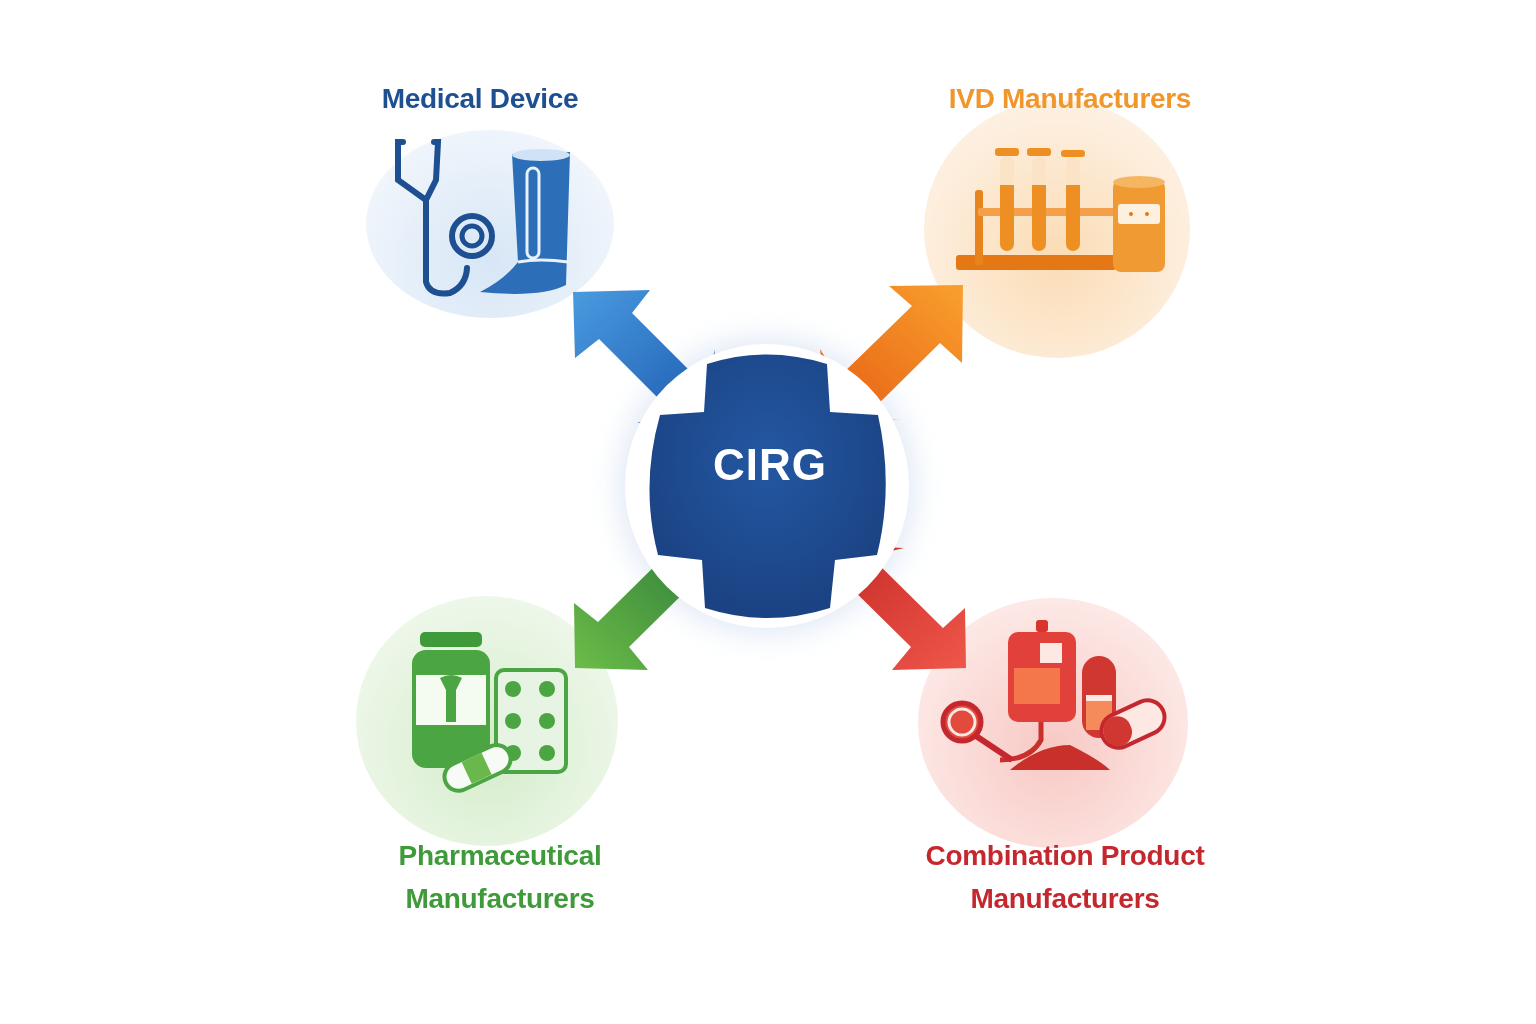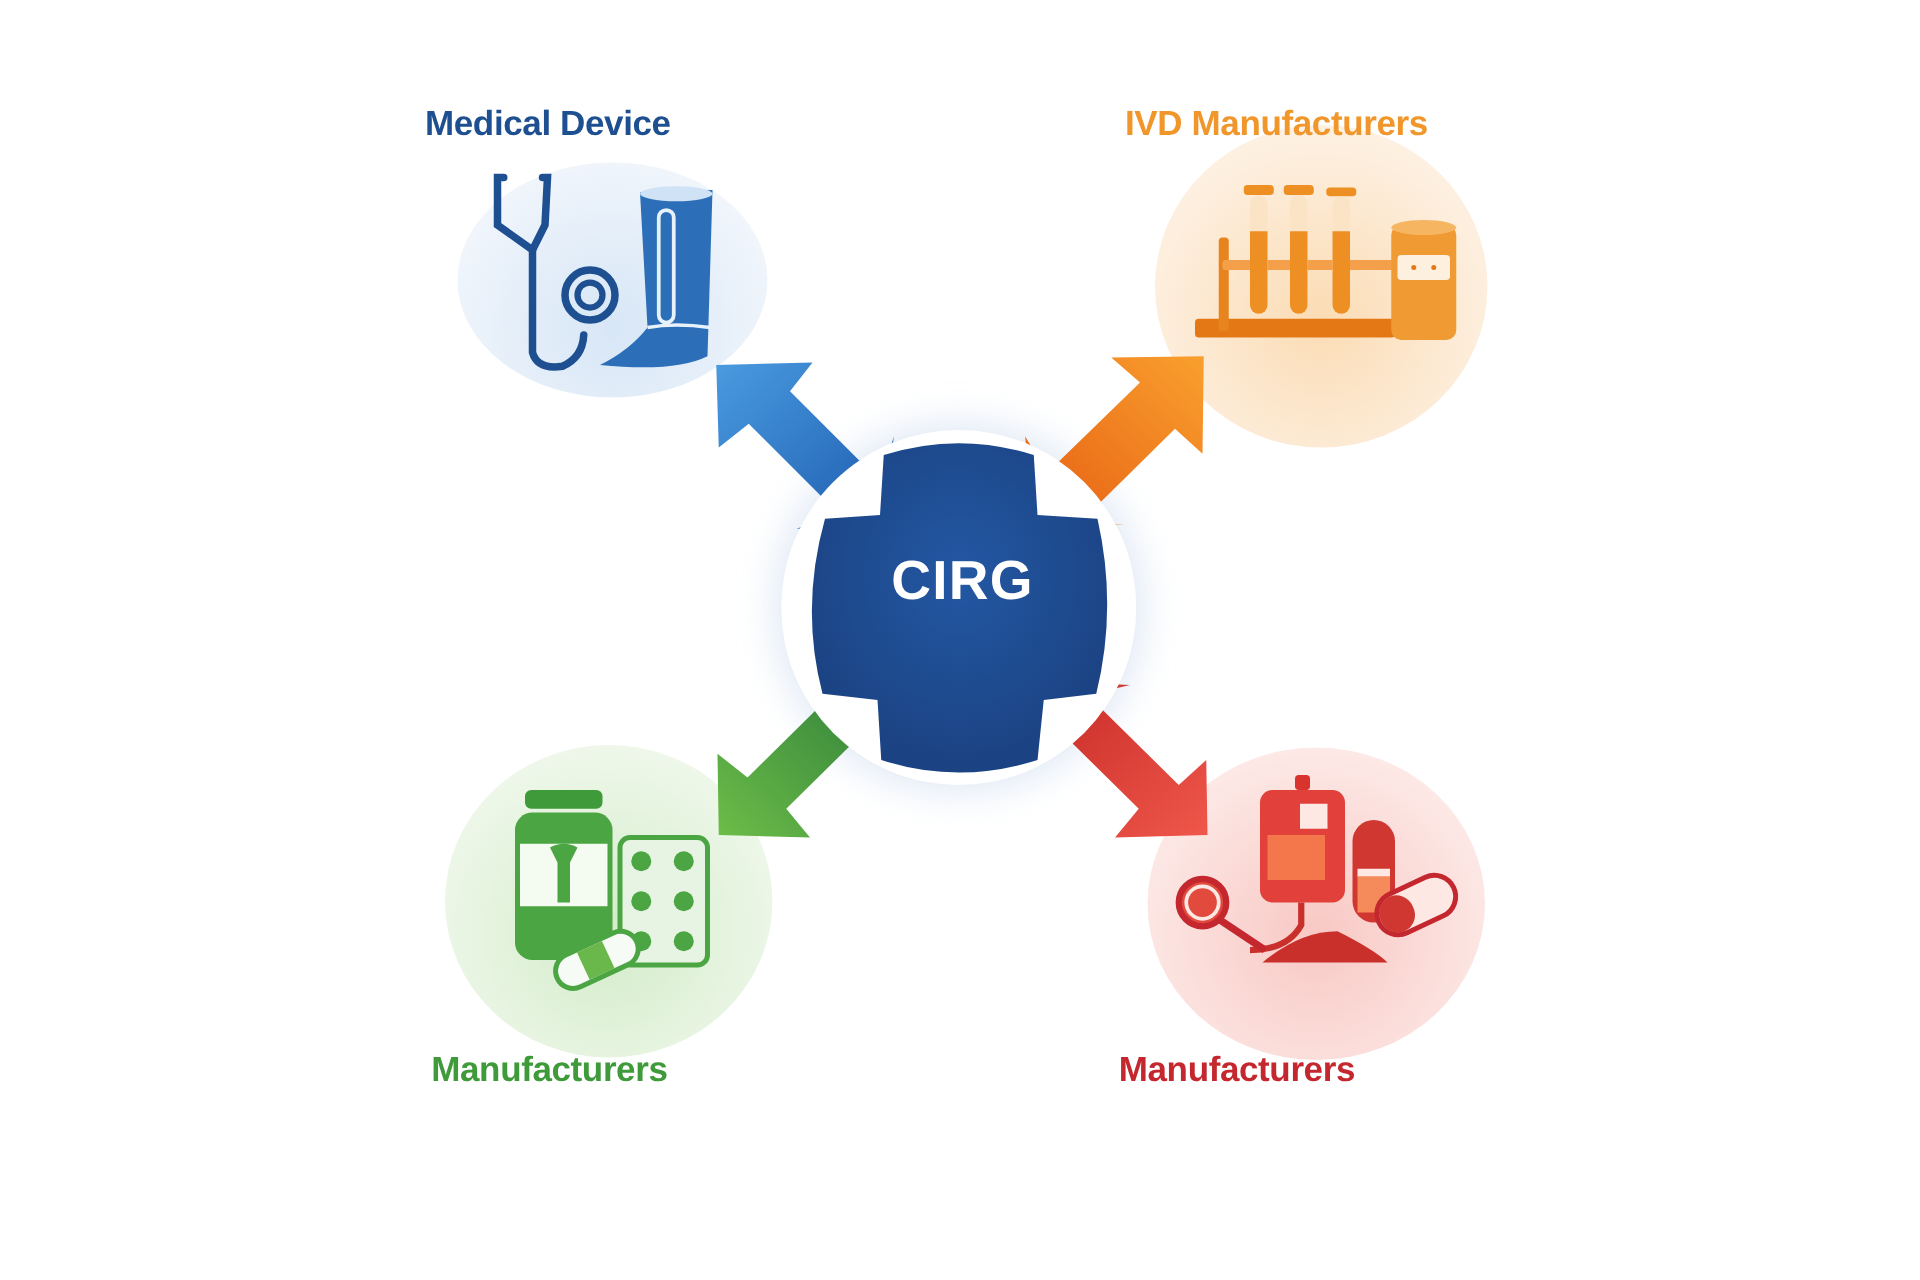--- a/index.html
+++ b/index.html
@@ -1,18 +1,18 @@
 <!DOCTYPE html>
 <html><head>
 <meta charset="utf-8">
 <style>
   html, body { margin:0; padding:0; }
   body { width:1536px; height:1024px; background:#ffffff; position:relative; overflow:hidden;
          font-family:"Liberation Sans", "DejaVu Sans", sans-serif; }
-  .label { position:absolute; font-weight:bold; font-size:28px; text-align:left; line-height:43px; letter-spacing:-0.3px; }
+  .label { position:absolute; font-weight:bold; font-size:28px; text-align:center; line-height:43px; letter-spacing:-0.3px; }
   .circle { position:absolute; border-radius:50%; }
   svg { position:absolute; left:0; top:0; }
   .hub-text { position:absolute; left:630px; top:440px; width:280px; text-align:center; color:#fff;
               font-size:44px; font-weight:bold; letter-spacing:1px; }
 </style>
 </head>
 <body>
 
 <div class="circle" style="left:366px;top:130px;width:248px;height:188px;border-radius:50%;background:radial-gradient(circle at 50% 70%, #d7e6f6, #eef4fb 70%, #ffffff);"></div>
 <div class="circle" style="left:924px;top:100px;width:266px;height:258px;background:radial-gradient(circle at 50% 60%, #fbdcb4, #fdeedd 65%, #fff7ef);"></div>
@@ -147,19 +147,21 @@
   </g>
 </svg>
 
 <div class="label" style="left:340px;top:77px;width:280px;color:#1d4f91;">
   <div>Medical Device</div>
 </div>
 <div class="label" style="left:900px;top:77px;width:340px;color:#f0962a;">
   <div>IVD Manufacturers</div>
 </div>
 <div class="label" style="left:345px;top:834px;width:310px;color:#3f9a3a;">
+  <div>Pharmaceutical</div>
   <div>Manufacturers</div>
 </div>
 <div class="label" style="left:895px;top:834px;width:340px;color:#c4282e;">
+  <div>Combination Product</div>
   <div>Manufacturers</div>
 </div>
 
 <div class="hub-text">CIRG</div>
 
 </body></html>

